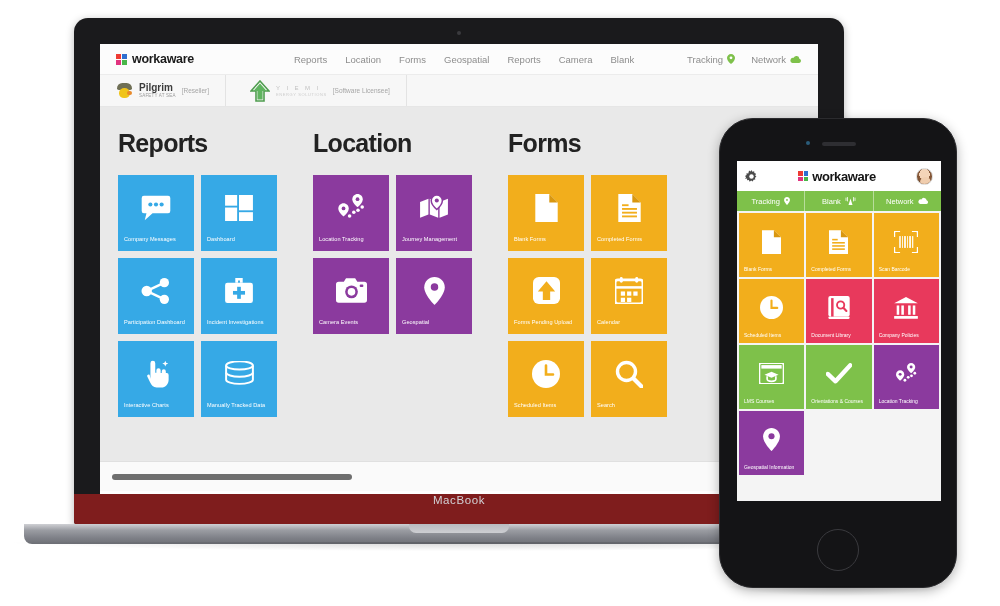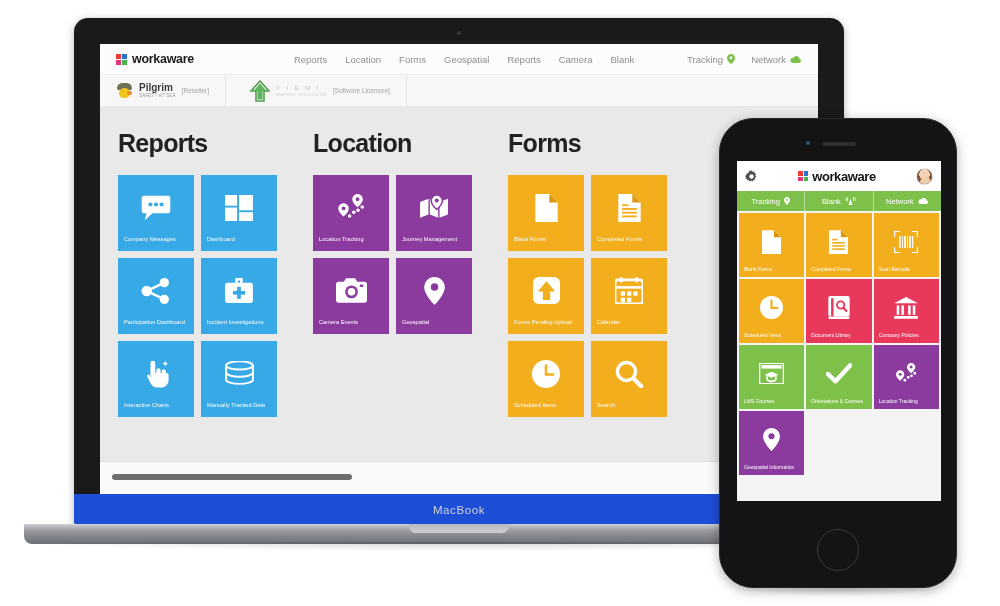--- a/index.html
+++ b/index.html
@@ -22,22 +22,22 @@
   .mb-cam {
     position: absolute; left: 50%; top: 13px; margin-left: -2px;
     width: 4px; height: 4px; border-radius: 50%; background: #3a3a3e;
   }
   .mb-screen {
     position: absolute; left: 26px; top: 26px; width: 718px; height: 450px;
     background: #ffffff; overflow: hidden;
   }
   .mb-chin {
     position: absolute; left: 0; bottom: 0; width: 770px; height: 32px;
-    background: #1d4ed8; border-radius: 0 0 5px 5px;
-    display: flex; align-items: center; justify-content: center;
+    background: #7f1d1d; border-radius: 0 0 5px 5px;
+    display: flex; justify-content: center;
   }
   .mb-chin-label {
     color: #d2d2d6; font-size: 11.5px; letter-spacing: 0.6px;
     font-family: "Liberation Sans", sans-serif;
   }
   .mb-base {
     position: absolute; left: -50px; top: 506px; width: 870px; height: 20px;
     background: linear-gradient(180deg,#cfd0d4 0%,#9a9ca2 32%,#7e8087 70%,#6e7076 100%);
     border-radius: 0 0 8px 8px;
   }

